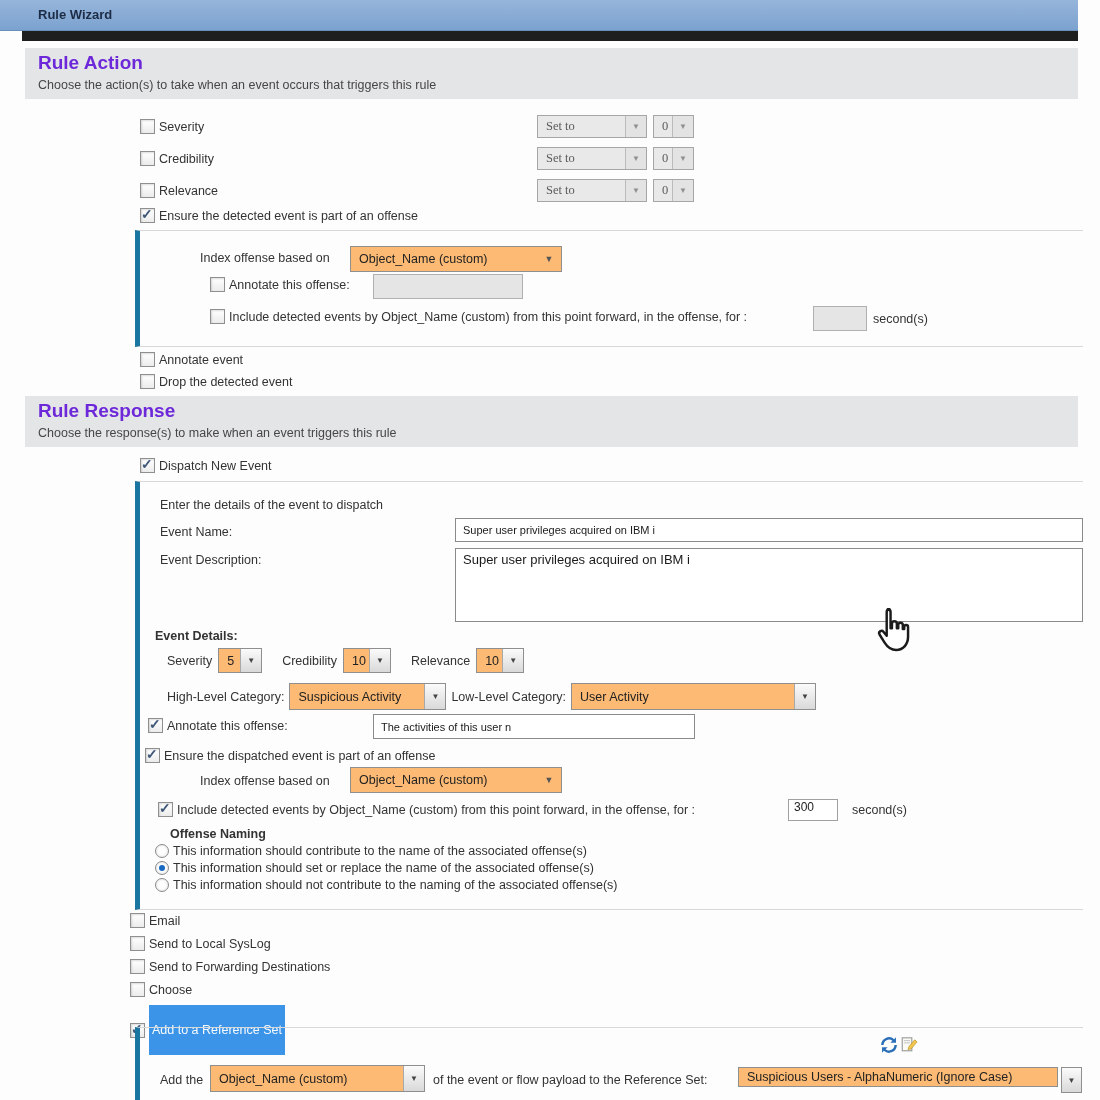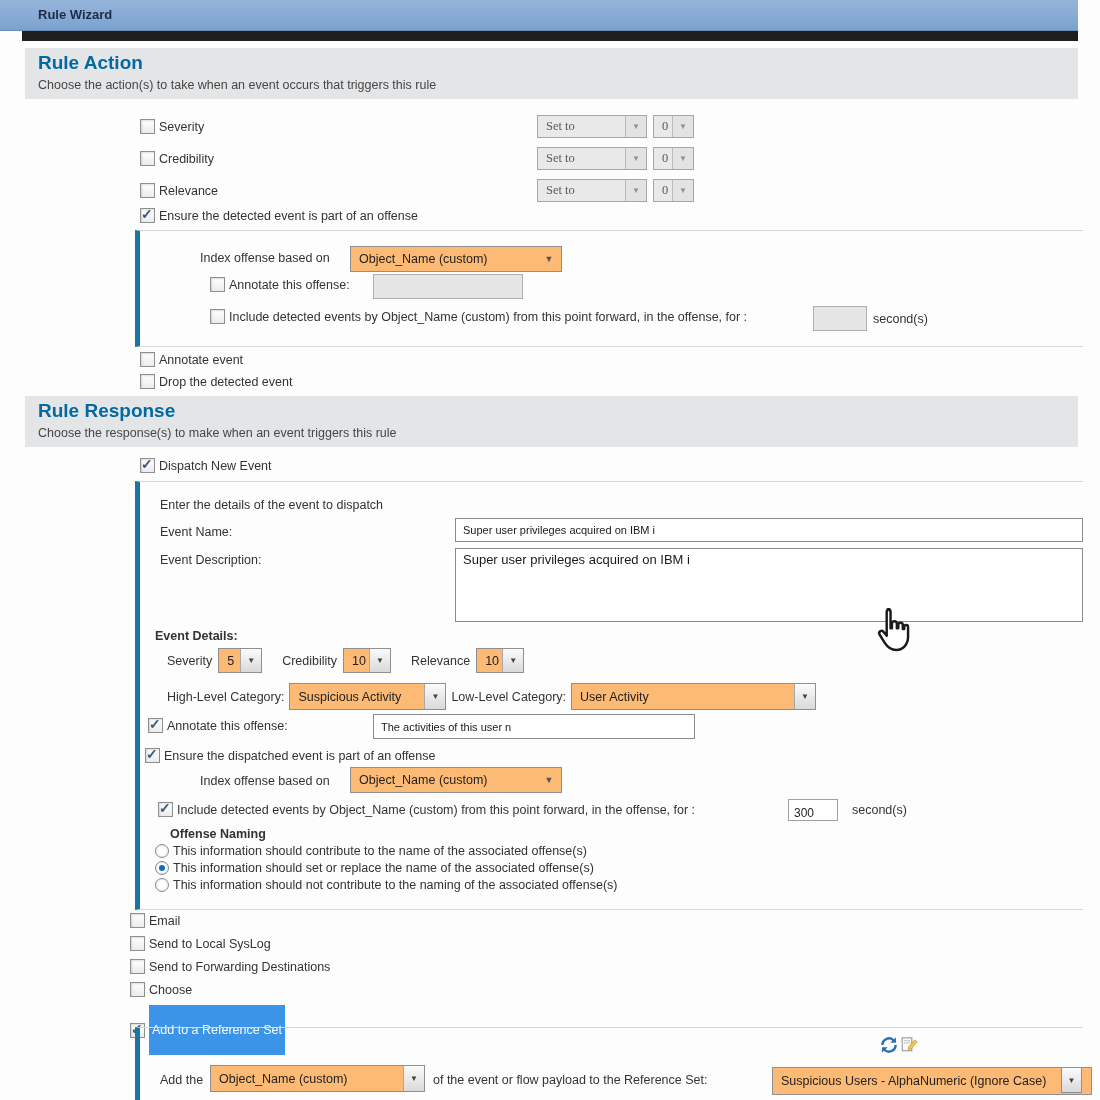--- a/index.html
+++ b/index.html
@@ -5,21 +5,21 @@
   html,body{margin:0;padding:0;background:#fff;}
   .page{position:relative;width:1100px;height:1100px;background:#fdfdfd;overflow:hidden;
         font-family:"Liberation Sans",sans-serif;color:#333;}
   
   .titlebar{position:absolute;left:0;top:0;width:1078px;height:30px;
             background:linear-gradient(#96b5da,#7ba2cf);border-bottom:1px solid #6a8fba;}
   .titlebar .t{position:absolute;left:38px;top:7px;font-size:13px;font-weight:bold;color:#1d2c46;}
   .blackbar{position:absolute;left:22px;top:31px;width:1056px;height:10px;background:#1e1e1e;}
   
   .band{position:absolute;left:25px;width:1053px;height:51px;background:#e4e5e7;}
-  .band .h{position:absolute;left:13px;top:4px;font-size:19px;font-weight:bold;color:#0369a1;}
+  .band .h{position:absolute;left:13px;top:4px;font-size:19px;font-weight:bold;color:#6d28d9;}
   .band .s{position:absolute;left:13px;top:30px;font-size:12.5px;color:#464646;}
   
   .row{position:absolute;display:flex;align-items:center;gap:4px;font-size:12.5px;color:#333;white-space:nowrap;}
   .lbl{font-size:12.5px;color:#333;}
   .bold{font-weight:bold;}
   
   .cb{width:13px;height:13px;border:1px solid #8f8f8f;background:linear-gradient(#ffffff,#ececec);
       box-shadow:inset 1px 1px 2px rgba(0,0,0,.14);display:inline-block;position:relative;flex:none;}
   .cb.checked::after{content:"✓";position:absolute;left:0;top:-3px;font-size:14px;font-weight:bold;color:#3f5878;}
   
@@ -30,21 +30,21 @@
   .dd{height:23px;border:1px solid #8f8f8f;background:#fdba74;display:inline-flex;align-items:center;
       font-size:12.5px;color:#222;position:relative;box-sizing:border-box;}
   .dd .txt{padding:0 8px;flex:1;overflow:hidden;}
   .dd .aseg{width:20px;align-self:stretch;border-left:1px solid #a8a8a8;
             background:linear-gradient(#fbfbfb,#d9d9d9);display:flex;align-items:center;justify-content:center;
             color:#444;font-size:8px;flex:none;}
   .dd.disabled{background:#e9e9e9;color:#5b5b5b;border-color:#a6a6a6;font-family:Liberation Serif, serif;}
   .dd.disabled .aseg{background:#e3e3e3;color:#909090;border-left-color:#bbb;}
   .dd .aplain{width:24px;text-align:center;color:#555;font-size:9px;flex:none;}
   
-  .ti{border:1px solid #a0a0a0;background:#fff;display:inline-flex;align-items:flex-end;
+  .ti{border:1px solid #a0a0a0;background:#fff;display:inline-flex;align-items:flex-start;
       font-size:12px;color:#222;box-sizing:border-box;padding:0 5px;}
   .ti.gray{background:#e5e5e5;border-color:#b0b0b0;}
   .field{position:absolute;border:1px solid #8a8a8a;background:#fff;font-size:11px;color:#1a1a1a;
          display:flex;align-items:center;padding:0 7px;box-sizing:border-box;}
   .tarea{position:absolute;border:1px solid #8a8a8a;background:#fff;font-size:13px;color:#1a1a1a;
          padding:3px 7px;box-sizing:border-box;}
   
   .grp{position:absolute;border-left:5px solid #1b75a1;border-top:1px solid #d8d8d8;border-bottom:1px solid #d8d8d8;}
   .grp.open{border-bottom:none;}
   
@@ -279,21 +279,21 @@
           <line x1="3.5" y1="7" x2="9" y2="7" stroke="#c8c8c8"></line>
           <path d="M7.8 10.5l5.2-6.2 2.2 1.8-5.2 6.2-2.8.8z" fill="#f2c64d" stroke="#b9952a" stroke-width="0.6"></path>
         </svg>
     </span>
     <span class="lbl" style="position:absolute;left:20px;top:45px">Add the</span>
     <div class="dd" style="position:absolute;left:70px;top:37px;width:215px;height:27px">
       <span class="txt">Object_Name (custom)</span>
       <span class="aseg">▼</span>
     </div>
     <span class="lbl" style="position:absolute;left:293px;top:45px">of the event or flow payload to the Reference Set:</span>
-    <div class="dd" style="position:absolute;left:632px;top:39px;width:320px;height:28px">
+    <div class="dd" style="position:absolute;left:598px;top:39px;width:320px;height:20px">
       <span class="txt">Suspicious Users - AlphaNumeric (Ignore Case)</span>
     </div>
     <div class="dd" style="position:absolute;left:921px;top:39px;width:21px;height:26px">
       <span class="aseg" style="border-left:none;width:100%">▼</span>
     </div>
   </div>
 
   <span class="cursor" style="left:872px;top:604px">
     <svg width="42" height="54" viewBox="0 0 24 30">
       <path d="M9 2.6c.9 0 1.6.7 1.6 1.6v9.2h.8v-2.6c0-.8.6-1.4 1.4-1.4.8 0 1.4.6 1.4 1.4v2.6h.8v-1.8c0-.7.6-1.3 1.3-1.3s1.3.6 1.3 1.3v2.2h.8v-1.1c0-.6.5-1.1 1.1-1.1.6 0 1.1.5 1.1 1.1v5.6c0 4.2-2.6 7.5-6.8 7.5-3.3 0-5-1.7-6.6-4.2l-2.9-4.6c-.4-.7-.2-1.5.5-1.9.6-.3 1.3-.2 1.7.3l1.9 2.3V4.2c0-.9.7-1.6 1.6-1.6z" fill="#ffffff" stroke="#1b1b1b" stroke-width="1.4" stroke-linejoin="round"></path>

